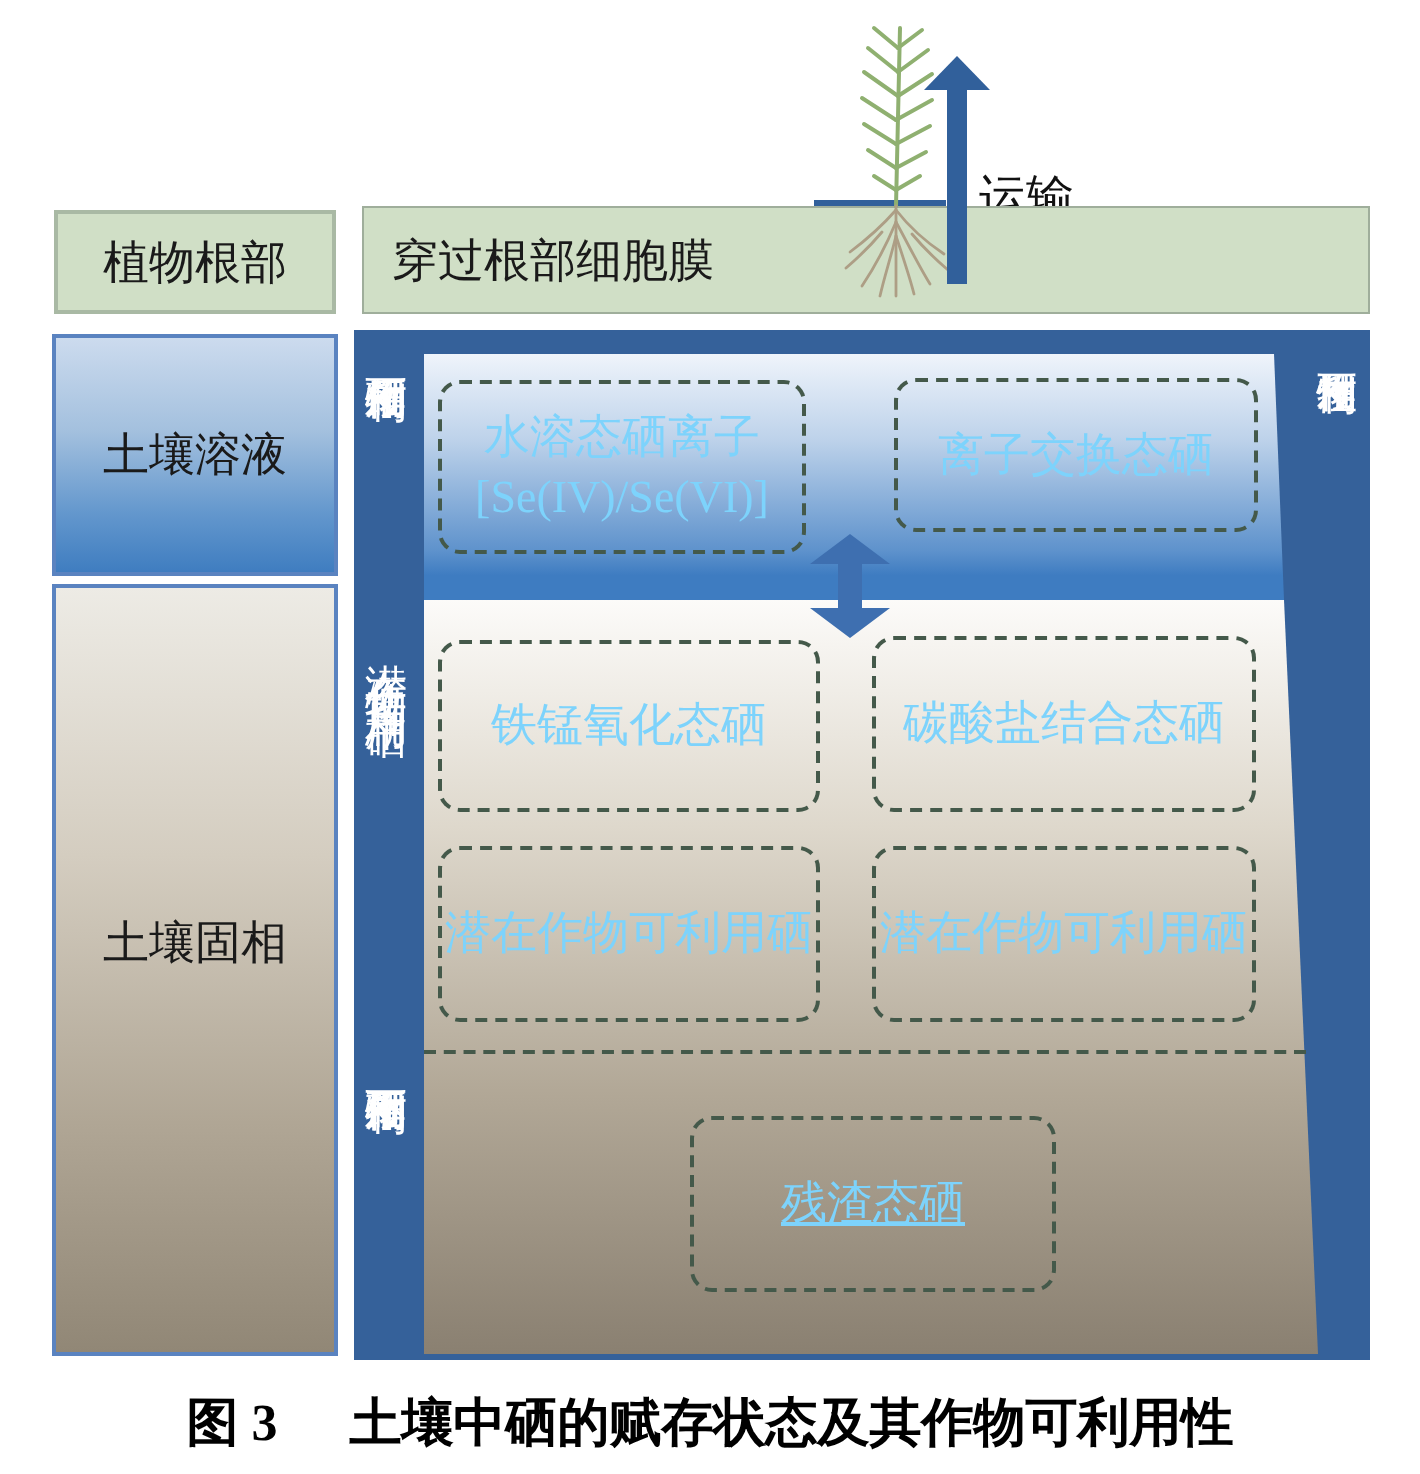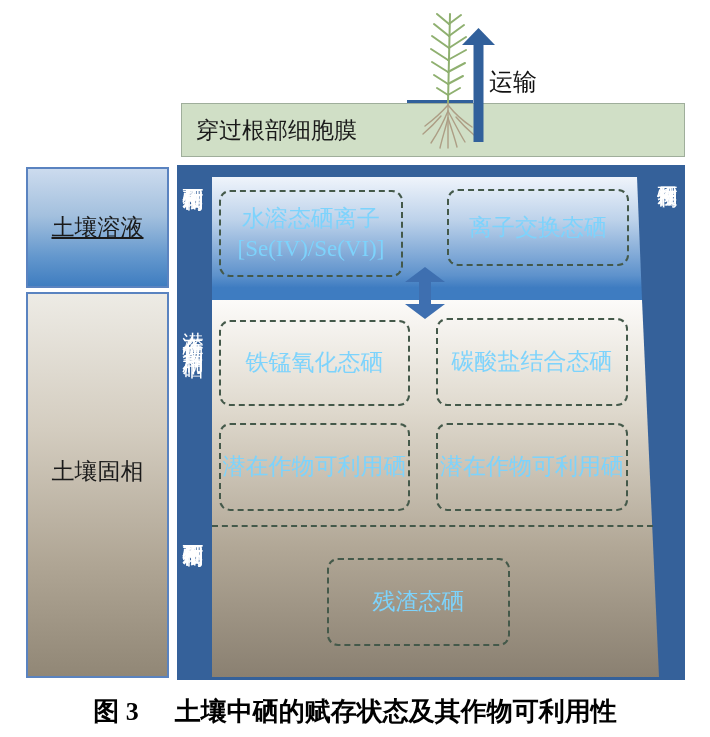--- a/index.html
+++ b/index.html
@@ -43,21 +43,21 @@
   .dash-box{
     position:absolute;border:2px dashed #44594a;border-radius:11px;box-sizing:border-box;
     display:flex;flex-direction:column;align-items:center;justify-content:center;
     font-size:23px;line-height:1.3;color:#7dd3fc;text-align:center;
   }
   .dash-line{position:absolute;border-top:2px dashed #44594a;}
   .vtext{
     writing-mode:vertical-rl;text-orientation:upright;
     color:#ffffff;font-size:21px;line-height:1;position:absolute;
   }
-  .top-label{font-size:24px;color:#111111;}
+  .top-label{font-size:24px;color:#111111;margin-top:17px;}
   .caption{
     left:0;top:694px;width:710px;text-align:center;
     font-weight:bold;font-size:26px;color:#000000;
   }
   .caption .gap{display:inline-block;width:36px;}
   .ground-line{left:407px;top:100px;width:66px;height:4px;background:#31609b;}
 </style>
 </head>
 <body>
 
@@ -96,26 +96,29 @@
 
   <div class="abs ground-line"></div>
 
   <svg class="abs" style="left:462px;top:28px;width:33px;height:114px;z-index:7;" viewBox="0 0 33 114">
     <polygon points="16.5,0 33,17 0,17" fill="#31609b"></polygon>
     <rect x="11.5" y="15" width="10" height="99" fill="#31609b"></rect>
   </svg>
   <div class="abs top-label" style="left:489px;top:66px;">运输</div>
   <div class="abs top-label" style="left:486px;top:102px;">积累</div>
 
+  <div class="abs green-box" style="left:27px;top:105px;width:141px;height:52px;">
+    <span>植物根部</span>
+  </div>
 
   <div class="abs banner" style="left:181px;top:103px;width:504px;height:54px;">
     <span>穿过根部细胞膜</span>
   </div>
 
-  <div class="abs soil-solution" style="left:26px;top:167px;width:143px;height:121px;text-decoration:underline;">
+  <div class="abs soil-solution" style="left:26px;top:167px;width:143px;height:121px;">
     <span>土壤溶液</span>
   </div>
 
   <div class="abs soil-solid" style="left:26px;top:292px;width:143px;height:386px;">
     <span>土壤固相</span>
   </div>
 
   <div class="abs frame">
 
     <div class="blue-content"></div>
@@ -147,21 +150,21 @@
     </div>
     <div class="dash-box" style="left:42px;top:258px;width:191px;height:88px;">
       <span>潜在作物可利用硒</span>
     </div>
     <div class="dash-box" style="left:259px;top:258px;width:192px;height:88px;">
       <span>潜在作物可利用硒</span>
     </div>
 
     <div class="dash-line" style="left:35px;top:360px;width:441px;"></div>
 
-    <div class="dash-box" style="left:150px;top:393px;width:183px;height:88px;">
+    <div class="dash-box" style="left:168px;top:393px;width:183px;height:88px;text-decoration:underline;">
       <span>残渣态硒</span>
     </div>
   </div>
 
   <div class="abs caption">
     <span>图 3</span><span class="gap"></span><span>土壤中硒的赋存状态及其作物可利用性</span>
   </div>
 
 </div>
 

